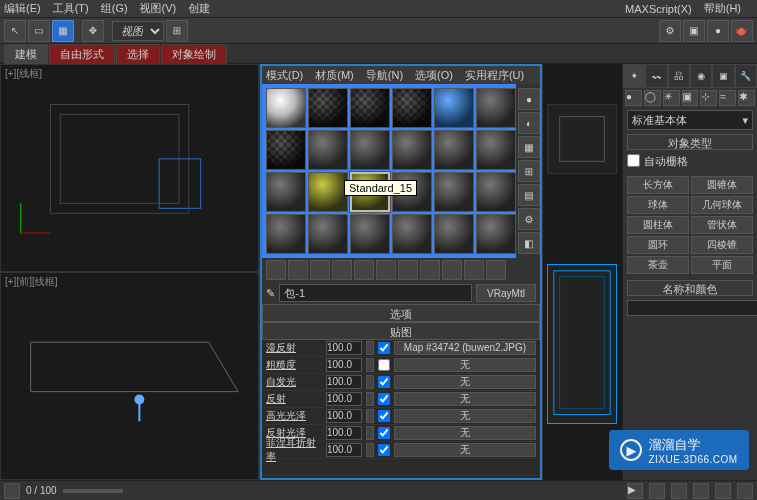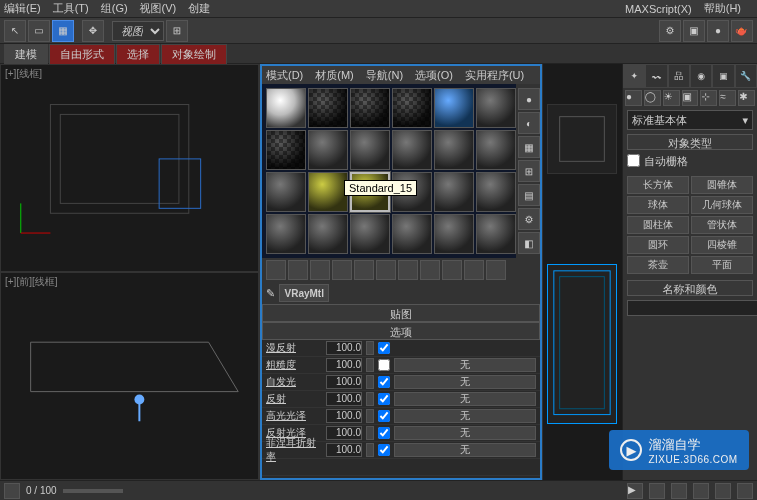--- a/index.html
+++ b/index.html
@@ -14,38 +14,38 @@
   .tabbar { height: 20px; background: #333; display: flex; align-items: center; border-bottom: 1px solid #222; padding-left: 4px; gap: 1px; }
   .tab { padding: 2px 10px; background: #7f1d1d; border: 1px solid #444; border-bottom: none; cursor: pointer; font-size: 11px; }
   .tab.active { background: #444; }
   .main { display: flex; height: calc(500px - 18px - 26px - 20px - 20px); }
   .viewports { width: 260px; background: #1a1a1a; display: flex; flex-direction: column; border-right: 1px solid #333; justify-content: space-between; }
   .vp { flex: 1; border: 1px solid #333; position: relative; overflow: hidden; }
   .vp-label { position: absolute; top: 2px; left: 4px; color: #888; font-size: 10px; }
   .vp-grid { position: absolute; inset: 0; }
   .mat-editor { width: 282px; background: #2f2f2f; border: 2px solid #2a7cc8; display: flex; flex-direction: column; }
   .mat-menu { height: 18px; background: #3a3a3a; display: flex; align-items: center; padding: 0 4px; gap: 12px; }
-  .mat-grid { display: grid; grid-template-columns: repeat(6, 1fr); gap: 2px; padding: 4px; background: #0f172a; }
+  .mat-grid { display: grid; grid-template-columns: repeat(6, 1fr); gap: 2px; padding: 4px; background: #3b82f6; }
   .mat-slot { aspect-ratio: 1; background: radial-gradient(circle at 35% 30%, #777, #222 70%); border: 1px solid #555; cursor: pointer; position: relative; }
   .mat-slot.sel { border: 2px solid #bbb; outline: 1px solid #555; }
   .mat-slot.checker { background: radial-gradient(circle at 35% 30%, #888, #111 70%), repeating-conic-gradient(#333 0 25%, #555 0 50%) 0 0/8px 8px; background-blend-mode: overlay; }
   .mat-slot.light { background: radial-gradient(circle at 35% 30%, #fff, #bbb 40%, #333 80%); }
   .mat-slot.blue { background: radial-gradient(circle at 35% 30%, #6af, #135 70%); }
   .mat-slot.yellow { background: radial-gradient(circle at 35% 30%, #cc4, #331 70%); }
   .mat-tooltip { position: absolute; background: #fffde5; color: #000; border: 1px solid #000; padding: 1px 4px; font-size: 11px; z-index: 10; }
   .mat-toolbar { height: 24px; background: #333; display: flex; align-items: center; gap: 2px; padding: 0 4px; }
   .mat-toolbar .mbtn { width: 20px; height: 20px; background: #444; border: 1px solid #555; cursor: pointer; }
   .mat-name-row { height: 22px; background: #333; display: flex; align-items: center; padding: 0 4px; gap: 4px; }
   .mat-name-row input { flex: 1; height: 18px; background: #222; border: 1px solid #555; color: #ccc; padding: 0 4px; font-size: 11px; }
-  .mat-name-row .type { width: 50px; height: 18px; background: #444; border: 1px solid #555; font-size: 10px; display:flex;align-items:center;justify-content:center;font-weight:bold; }
+  .mat-name-row .type { width: 60px; height: 18px; background: #444; border: 1px solid #555; font-size: 10px; display:flex;align-items:center;justify-content:center; }
   .rollout-hd { height: 18px; background: #383838; text-align: center; line-height: 18px; border: 1px solid #555; cursor: pointer; font-size: 11px; }
   .param-list { flex: 1; overflow-y: auto; overflow-x: hidden; background: #2a2a2a; }
   .param-row { display: flex; align-items: center; height: 17px; padding: 0 4px; gap: 4px; border-bottom: 1px solid #333; }
   .param-row .lbl { width: 56px; font-size: 10px; text-decoration: underline; }
-  .param-row .spin { width: 36px; height: 14px; background: #222; border: 1px solid #555; font-size: 10px; text-align: right; padding-right: 0; line-height: 12px; }
+  .param-row .spin { width: 36px; height: 14px; background: #222; border: 1px solid #555; font-size: 10px; text-align: right; padding-right: 9px; line-height: 12px; }
   .param-row .sp-arrows { width: 8px; height: 14px; background: #444; border: 1px solid #555; }
   .param-row .chk { width: 12px; height: 12px; }
   .param-row .map-btn { flex: 1; height: 14px; background: #444; border: 1px solid #555; font-size: 10px; text-align: center; line-height: 12px; cursor: pointer; overflow: hidden; white-space: nowrap; }
   .right-views { width: 80px; background: #1a1a1a; border-left: 1px solid #333; position: relative; }
   .right-views .mini { position: absolute; border: 1px solid #333; background: #222; }
   .cmd-panel { width: 135px; background: #333; border-left: 1px solid #222; display: flex; flex-direction: column; }
   .cmd-tabs { height: 24px; display: flex; background: #2a2a2a; }
   .cmd-tabs .ct { flex: 1; border: 1px solid #444; background: #333; cursor: pointer; display: flex; align-items: center; justify-content: center; font-size: 9px; }
   .cmd-tabs .ct.active { background: #444; }
   .cmd-sub { height: 20px; display: flex; gap: 2px; padding: 2px; }
@@ -181,30 +181,32 @@
       <div class="mbtn"></div>
       <div class="mbtn"></div>
       <div class="mbtn"></div>
       <div class="mbtn"></div>
       <div class="mbtn"></div>
       <div class="mbtn"></div>
       <div class="mbtn"></div>
     </div>
     <div class="mat-name-row">
       <span>✎</span>
+      <input value="包-1" style="">
       <div class="type">VRayMtl</div>
     </div>
+    <div class="rollout-hd">选项</div>
     <div class="rollout-hd">贴图</div>
-    <div class="rollout-hd">选项</div>
     <div class="param-list" id="param-list">
         <div class="param-row">
           <span class="lbl">漫反射</span>
           <span class="spin">100.0</span>
           <span class="sp-arrows"></span>
           <input type="checkbox" class="chk" checked="" style="">
+          <span class="map-btn">Map #34742 (buwen2.JPG)</span>
         </div>
         <div class="param-row">
           <span class="lbl">粗糙度</span>
           <span class="spin">100.0</span>
           <span class="sp-arrows"></span>
           <input type="checkbox" class="chk" style="">
           <span class="map-btn">无</span>
         </div>
         <div class="param-row">
           <span class="lbl">自发光</span>

